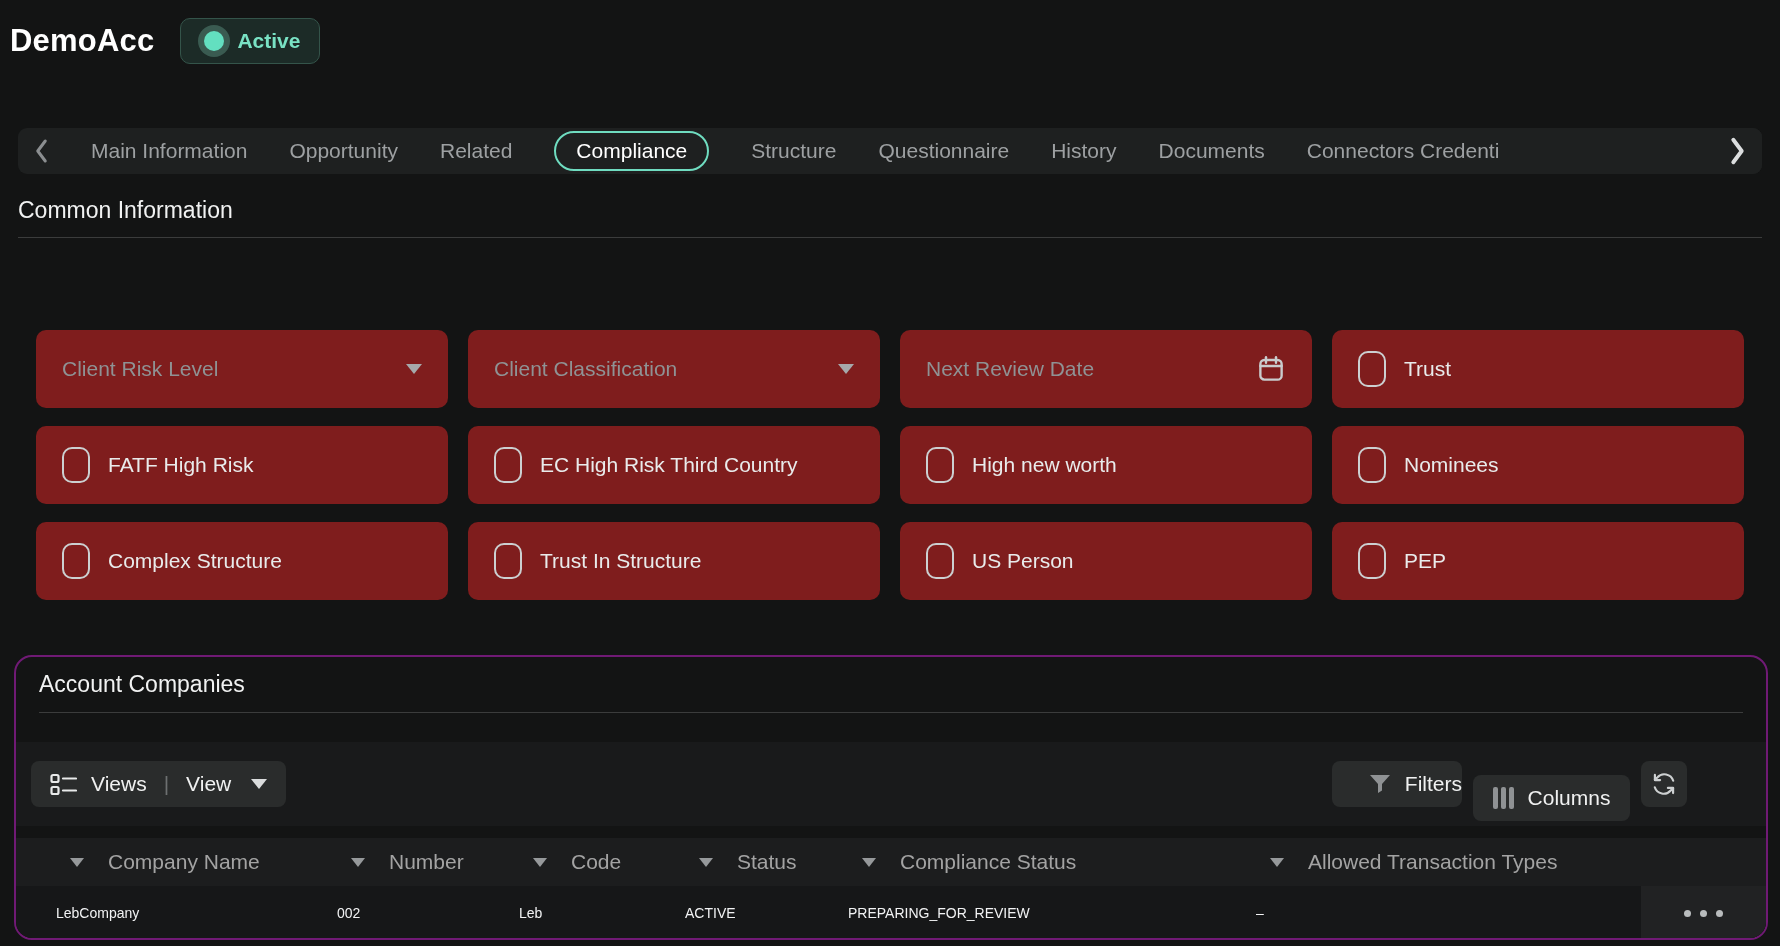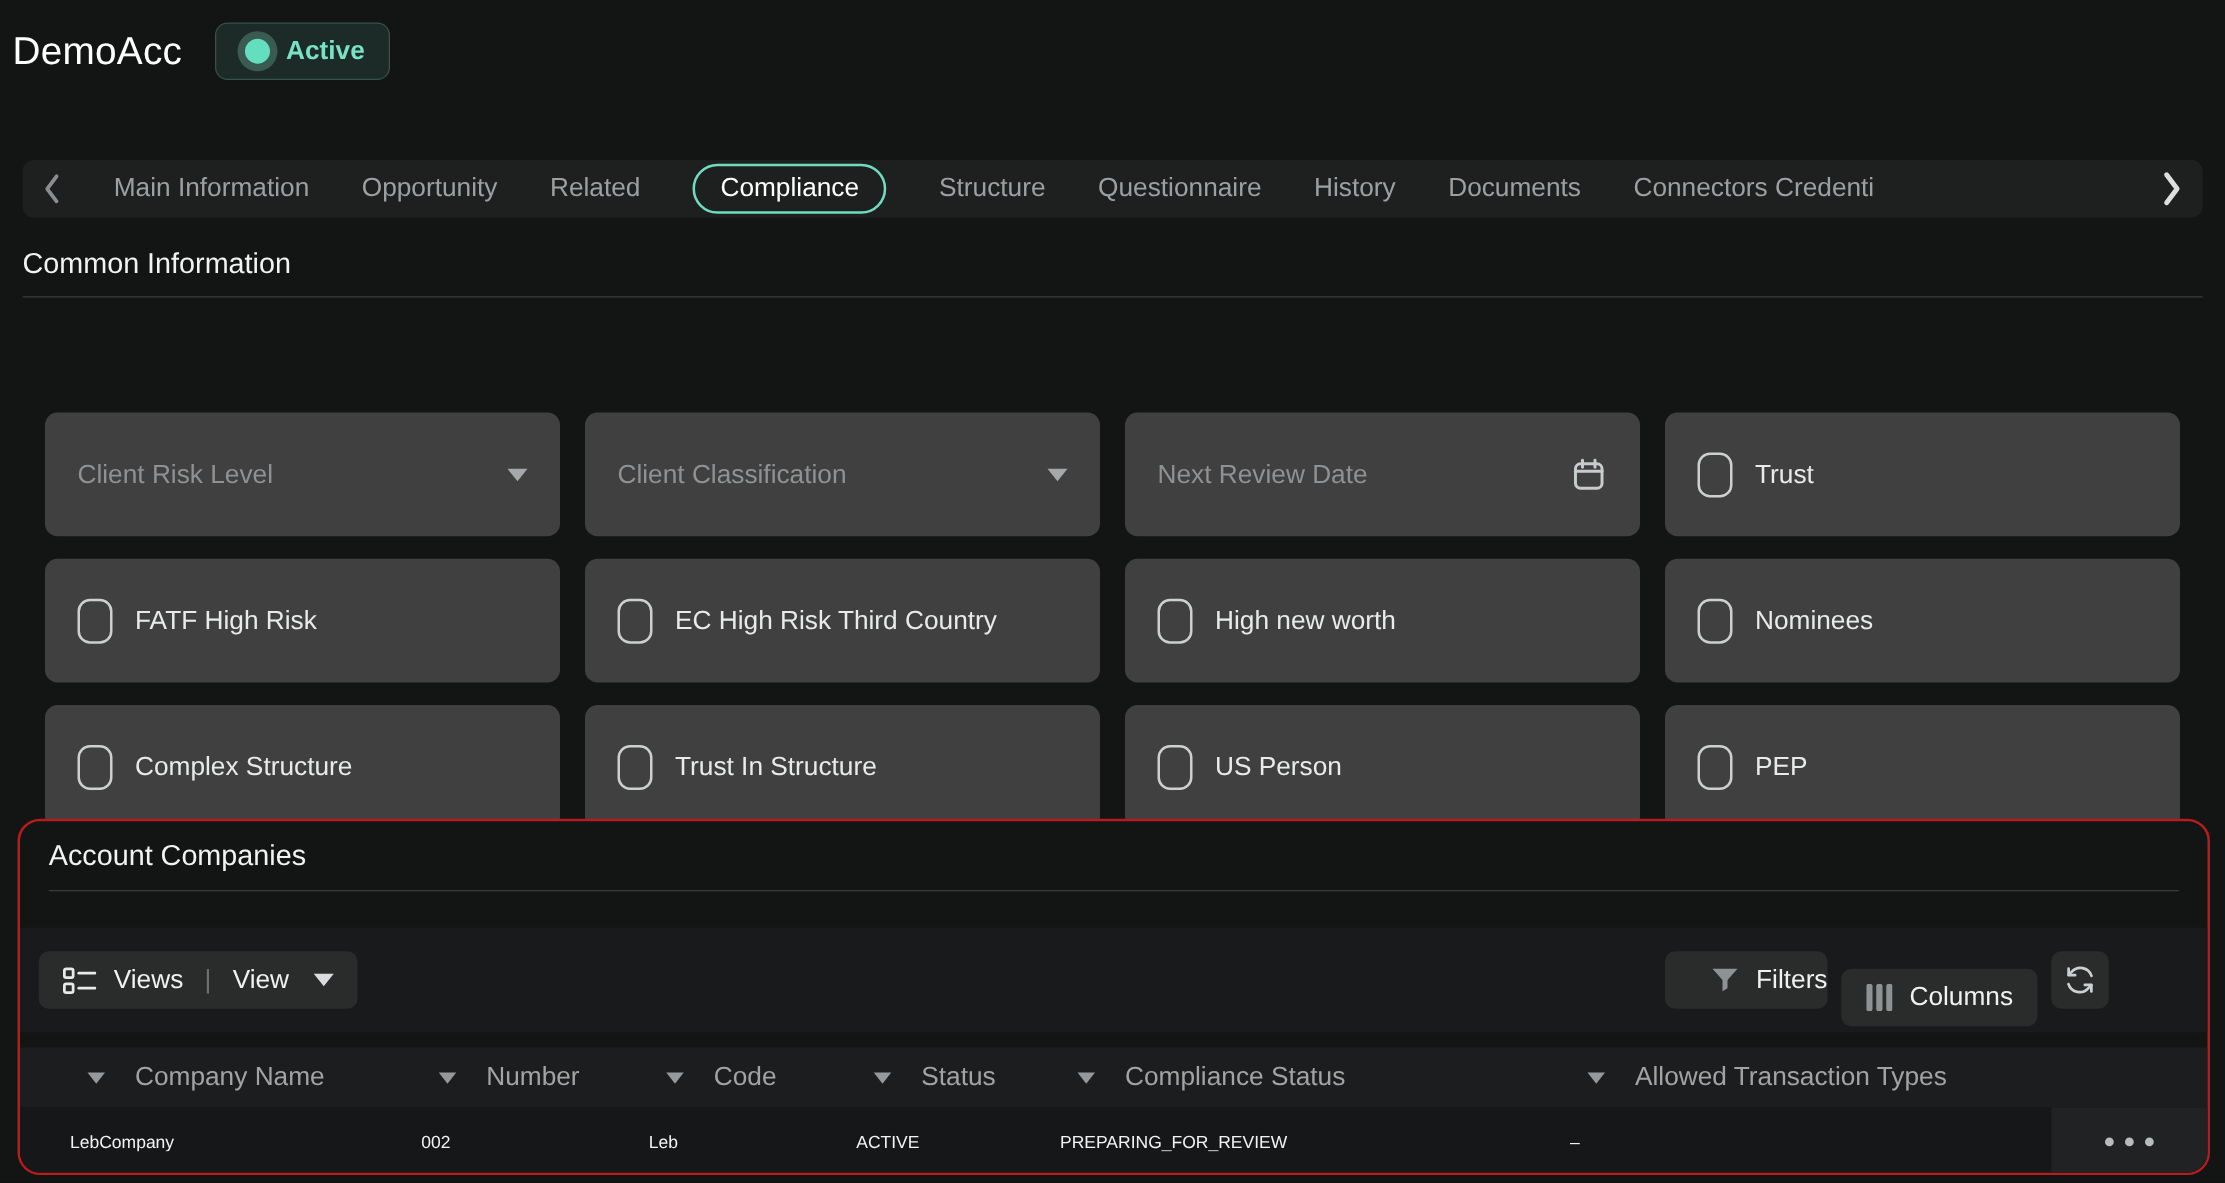--- a/index.html
+++ b/index.html
@@ -4,21 +4,21 @@
 <style>
   * { margin:0; padding:0; box-sizing:border-box; }
   html,body { background:#0e0f0f; }
   body {
     width:1780px; height:946px; position:relative; overflow:hidden;
     background:#131414; font-family:"Liberation Sans", sans-serif;
   }
 
   
   .app-header { position:absolute; top:18px; left:10px; display:flex; align-items:center; gap:26px; }
-  .acc-title { font-size:31px; font-weight:400; color:#ffffff; letter-spacing:.2px; }
+  .acc-title { font-size:31px; font-weight:700; color:#ffffff; letter-spacing:.2px; }
   .status-badge {
     display:flex; align-items:center; gap:13px;
     background:#1c2b27; border:1px solid #34544a; border-radius:10px;
     padding:10px 19px;
   }
   .status-dot { width:20px; height:20px; border-radius:50%; background:#63dfc0; box-shadow:0 0 0 6px #3a5b51; margin-left:4px; }
   .status-label { color:#79e2c4; font-weight:700; font-size:21px; }
 
   
   .tab-bar {
@@ -43,40 +43,40 @@
   .section-title { font-size:23px; color:#f1f2f2; }
   .common-title { position:absolute; top:197px; left:18px; }
   .divider { height:1px; background:#3b3c3c; }
   .common-divider { position:absolute; top:237px; left:18px; right:18px; }
 
   .fields-grid {
     position:absolute; top:330px; left:36px; right:36px;
     display:grid; grid-template-columns:repeat(4,1fr); column-gap:20px; row-gap:18px;
   }
   .field {
-    height:99px; background:#404040; border-radius:10px;
+    height:78px; background:#7f1d1d; border-radius:10px;
     display:flex; align-items:center; padding:0 26px;
   }
   .field-placeholder { color:#8f9294; font-size:21px; flex:1; }
   .select-caret {
     width:0; height:0; flex:0 0 auto;
     border-left:8px solid transparent; border-right:8px solid transparent;
     border-top:10px solid #a6a9ab;
   }
   .checkbox {
     width:28px; height:36px; flex:0 0 auto;
     border:2.5px solid #ccd0d1; border-radius:10px; margin-right:18px;
     background:transparent;
   }
   .checkbox-label { color:#e9ebeb; font-size:21px; }
 
   
   .account-section {
     position:absolute; top:655px; left:14px; right:12px; height:285px;
-    border:2px solid #b91c1c; border-radius:18px;
+    border:2px solid #701a75; border-radius:18px;
     background:#131414; overflow:hidden;
   }
   .acct-title { position:absolute; top:14px; left:23px; }
   .acct-divider { position:absolute; top:55px; left:23px; right:23px; }
 
   .acct-toolbar {
     position:absolute; top:85px; left:0; right:0; height:84px;
     background:#191a1b; display:flex; align-items:center; padding:0 79px 0 15px;
   }
   .btn {

